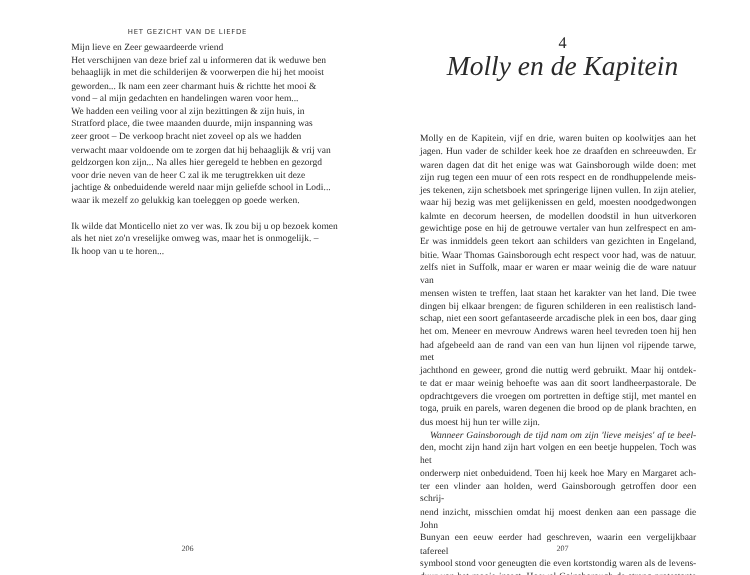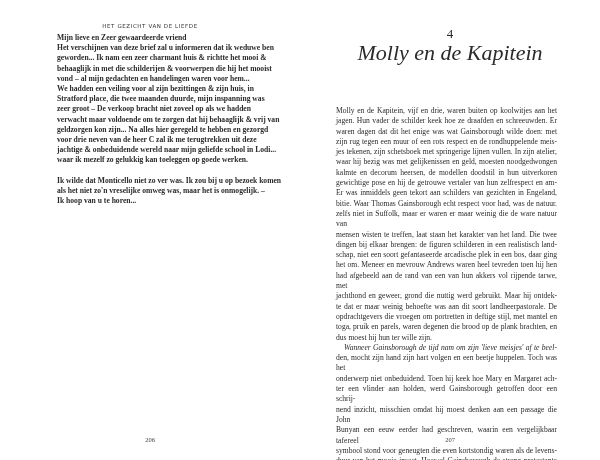--- a/index.html
+++ b/index.html
@@ -10,21 +10,21 @@
   .running-head {
     position: absolute; top: 23px; left: 0; width: 300px; text-align: center;
     font-family: "DejaVu Sans", sans-serif; font-size: 5.5px; letter-spacing: 0.6px;
     color: #333;
   }
   .serif { font-family: "Liberation Serif", serif; }
   .left-text {
     position: absolute; left: 50px; top: 33px; width: 215px;
     font-size: 7.6px; line-height: 10.2px;
   }
-  .left-text .indent { padding-left: 7px; font-weight: bold; }
+  .left-text .indent { padding-left: 7px; }
   .left-text .gap { height: 5px; }
   .folio {
     position: absolute; top: 436px; width: 300px; text-align: center;
     font-size: 6.5px; color: #444;
   }
   .chapter-num {
     position: absolute; top: 26px; left: 0; width: 300px; text-align: center;
     font-size: 13px;
   }
   .chapter-title {
@@ -42,22 +42,22 @@
 </head>
 <body>
 
 <div class="page page-left">
   <div class="running-head">HET GEZICHT VAN DE LIEFDE</div>
 
   <div class="left-text serif">
     <div class="indent">
       <span class="line">Mijn lieve en Zeer gewaardeerde vriend</span>
       <span class="line">Het verschijnen van deze brief zal u informeren dat ik weduwe ben</span>
+      <span class="line">behaaglijk in met die schilderijen &amp; voorwerpen die hij het mooist</span>
       <span class="line">geworden... Ik nam een zeer charmant huis &amp; richtte het mooi &amp;</span>
-      <span class="line">behaaglijk in met die schilderijen &amp; voorwerpen die hij het mooist</span>
       <span class="line">vond – al mijn gedachten en handelingen waren voor hem...</span>
       <span class="line">We hadden een veiling voor al zijn bezittingen &amp; zijn huis, in</span>
       <span class="line">Stratford place, die twee maanden duurde, mijn inspanning was</span>
       <span class="line">zeer groot – De verkoop bracht niet zoveel op als we hadden</span>
       <span class="line">verwacht maar voldoende om te zorgen dat hij behaaglijk &amp; vrij van</span>
       <span class="line">geldzorgen kon zijn... Na alles hier geregeld te hebben en gezorgd</span>
       <span class="line">voor drie neven van de heer C zal ik me terugtrekken uit deze</span>
       <span class="line">jachtige &amp; onbeduidende wereld naar mijn geliefde school in Lodi...</span>
       <span class="line">waar ik mezelf zo gelukkig kan toeleggen op goede werken.</span>
     </div>
@@ -87,21 +87,21 @@
       <span class="line just">waar hij bezig was met gelijkenissen en geld, moesten noodgedwongen</span>
       <span class="line just">kalmte en decorum heersen, de modellen doodstil in hun uitverkoren</span>
       <span class="line just">gewichtige pose en hij de getrouwe vertaler van hun zelfrespect en am-</span>
       <span class="line just">Er was inmiddels geen tekort aan schilders van gezichten in Engeland,</span>
       <span class="line just">bitie. Waar Thomas Gainsborough echt respect voor had, was de natuur.</span>
       <span class="line just">zelfs niet in Suffolk, maar er waren er maar weinig die de ware natuur van</span>
       <span class="line just">mensen wisten te treffen, laat staan het karakter van het land. Die twee</span>
       <span class="line just">dingen bij elkaar brengen: de figuren schilderen in een realistisch land-</span>
       <span class="line just">schap, niet een soort gefantaseerde arcadische plek in een bos, daar ging</span>
       <span class="line just">het om. Meneer en mevrouw Andrews waren heel tevreden toen hij hen</span>
-      <span class="line just">had afgebeeld aan de rand van een van hun akkers vol rijpende tarwe, met</span>
+      <span class="line just">had afgebeeld aan de rand van een van hun lijnen vol rijpende tarwe, met</span>
       <span class="line just">jachthond en geweer, grond die nuttig werd gebruikt. Maar hij ontdek-</span>
       <span class="line just">te dat er maar weinig behoefte was aan dit soort landheerpastorale. De</span>
       <span class="line just">opdrachtgevers die vroegen om portretten in deftige stijl, met mantel en</span>
       <span class="line just">toga, pruik en parels, waren degenen die brood op de plank brachten, en</span>
       <span class="line">dus moest hij hun ter wille zijn.</span>
     </div>
     <div>
       <span class="line just para-indent">Wanneer Gainsborough de tijd nam om zijn 'lieve meisjes' af te beel-</span>
       <span class="line just">den, mocht zijn hand zijn hart volgen en een beetje huppelen. Toch was het</span>
       <span class="line just">onderwerp niet onbeduidend. Toen hij keek hoe Mary en Margaret ach-</span>

